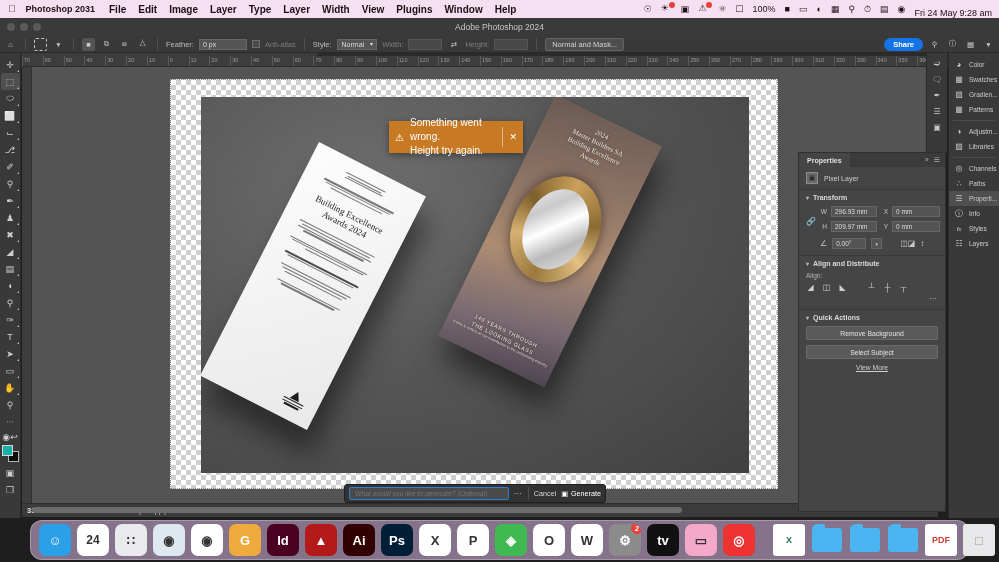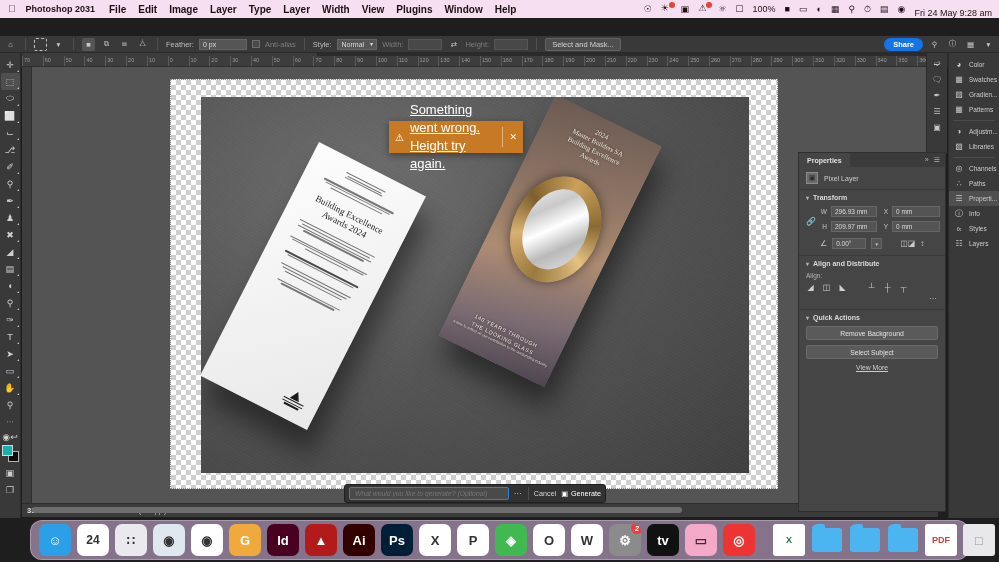--- a/index.html
+++ b/index.html
@@ -168,21 +168,21 @@
   }
   .card-dark .ftr .small { font-size:3.8px; letter-spacing:0; opacity:.85; }
 
   
   .toast {
     position:absolute; left:389px; top:121px; width:134px; height:32px;
     background:#c77a23; color:#fff; display:flex; align-items:center;
     padding:0 6px; box-shadow:0 2px 7px rgba(0,0,0,.4); z-index:20;
   }
   .toast .warn { font-size:10px; margin-right:6px; }
-  .toast .msg { font-size:13px; line-height:1.38; flex:1;text-decoration:underline; }
+  .toast .msg { font-size:10px; line-height:1.38; flex:1; }
   .toast .vdiv { width:1px; height:20px; background:rgba(255,255,255,.45); margin:0 6px; }
   .toast .close { font-size:9px; cursor:pointer; }
 
   
   .genbar {
     position:absolute; left:344px; top:484px; width:262px; height:19px;
     background:#323232; border:1px solid #1f1f1f; border-radius:3px;
     display:flex; align-items:center; padding:0 4px; gap:5px; z-index:20;
   }
   .genbar input {
@@ -318,20 +318,28 @@
       <span>◐</span>
       <span>▦</span>
       <span>⚲</span>
       <span>⏱</span>
       <span>▤</span>
       <span>◉</span>
       <span class="clock">Fri 24 May  9:28 am</span>
     </div>
   </div>
 
+  <div class="pstitle">
+    <div class="traffic">
+      <i></i>
+      <i></i>
+      <i></i>
+    </div>
+    <span>Adobe Photoshop 2024</span>
+  </div>
 
   <div class="optbar">
     <div class="icobox">⌂</div>
     <div class="sep"></div>
     <div class="marquee-btn"></div>
     <div class="icobox">▾</div>
     <div class="sep"></div>
     <div class="icobox on">■</div>
     <div class="icobox">⧉</div>
     <div class="icobox">⧈</div>
@@ -343,21 +351,21 @@
     <span class="lbl dim">Anti-alias</span>
     <div class="sep"></div>
     <span class="lbl">Style:</span>
     <div class="selnorm">Normal</div>
     <span class="lbl dim">Width:</span>
     <div class="field dim" style="width:34px"></div>
     <div class="icobox">⇄</div>
     <span class="lbl dim">Height:</span>
     <div class="field dim" style="width:34px"></div>
     <div class="sep"></div>
-    <div class="selmask">Select and Mask...</div>
+    <div class="selmask">Normal and Mask...</div>
     <div style="flex:1"></div>
     <div class="sharebtn">Share</div>
     <div class="icobox">⚲</div>
     <div class="icobox">ⓘ</div>
     <div class="icobox">▦</div>
     <div class="icobox">▾</div>
   </div>
 
   <div class="docstrip">
     <span class="arrowtab">»</span>

